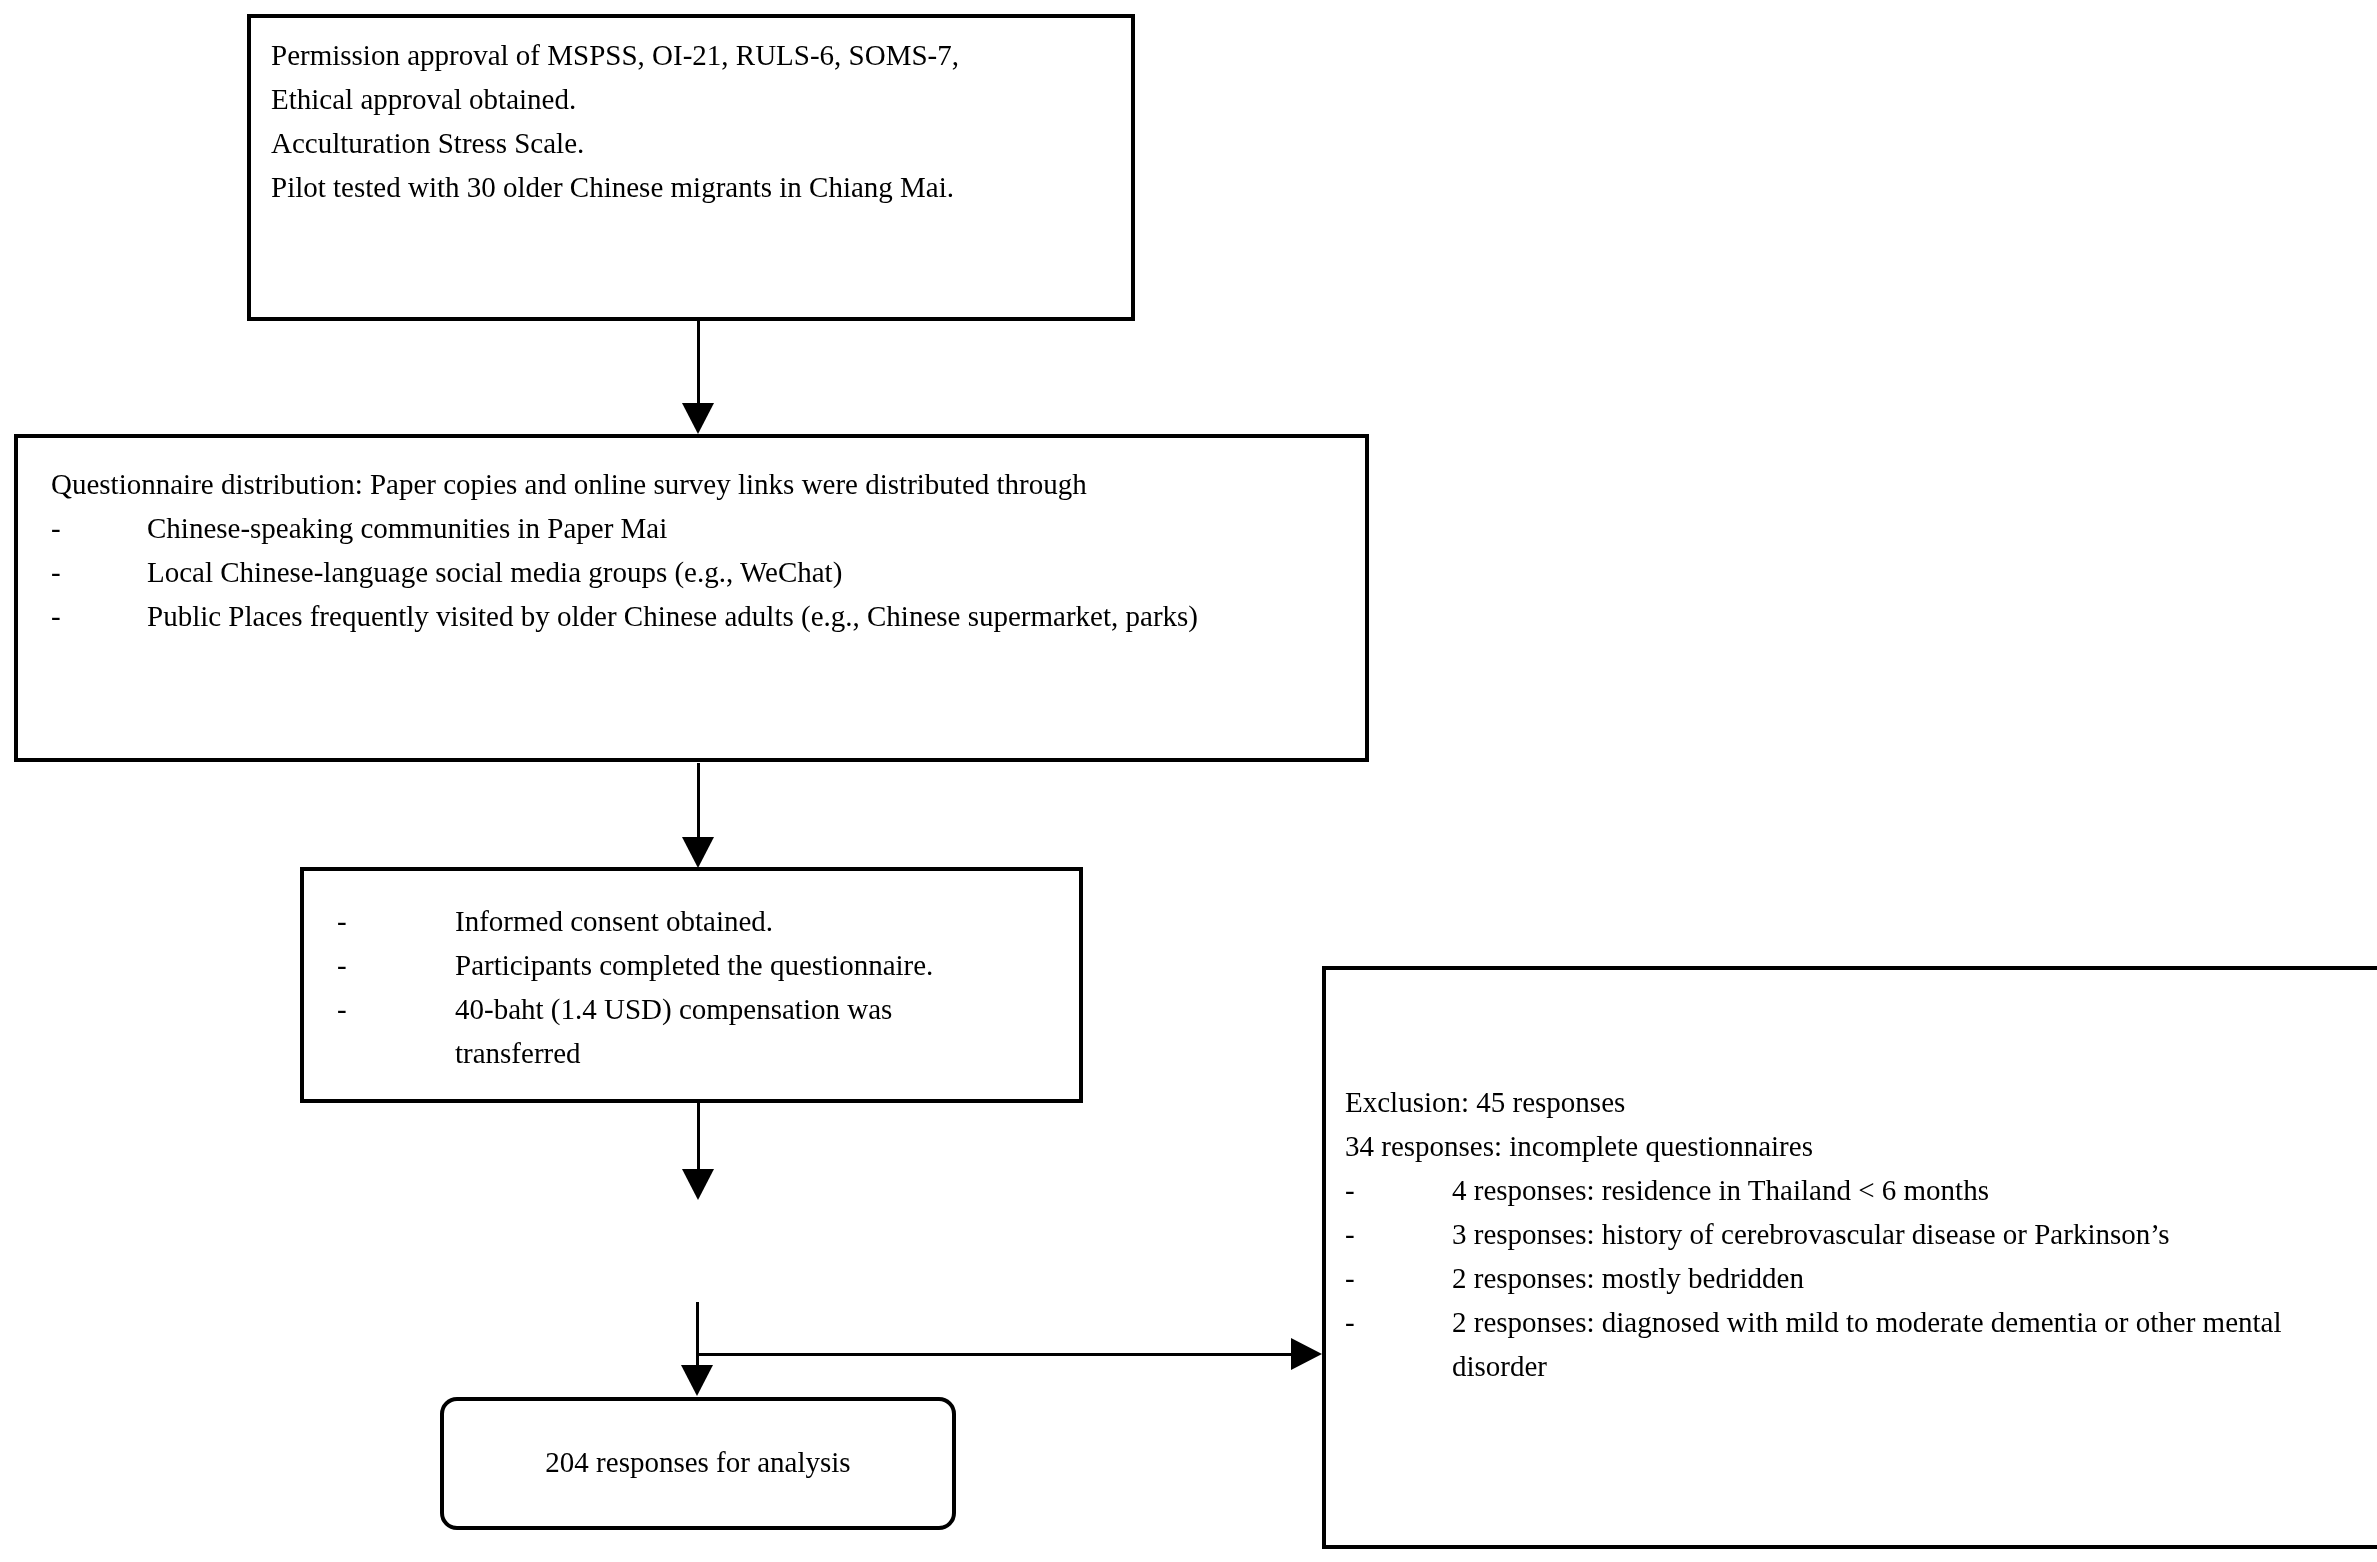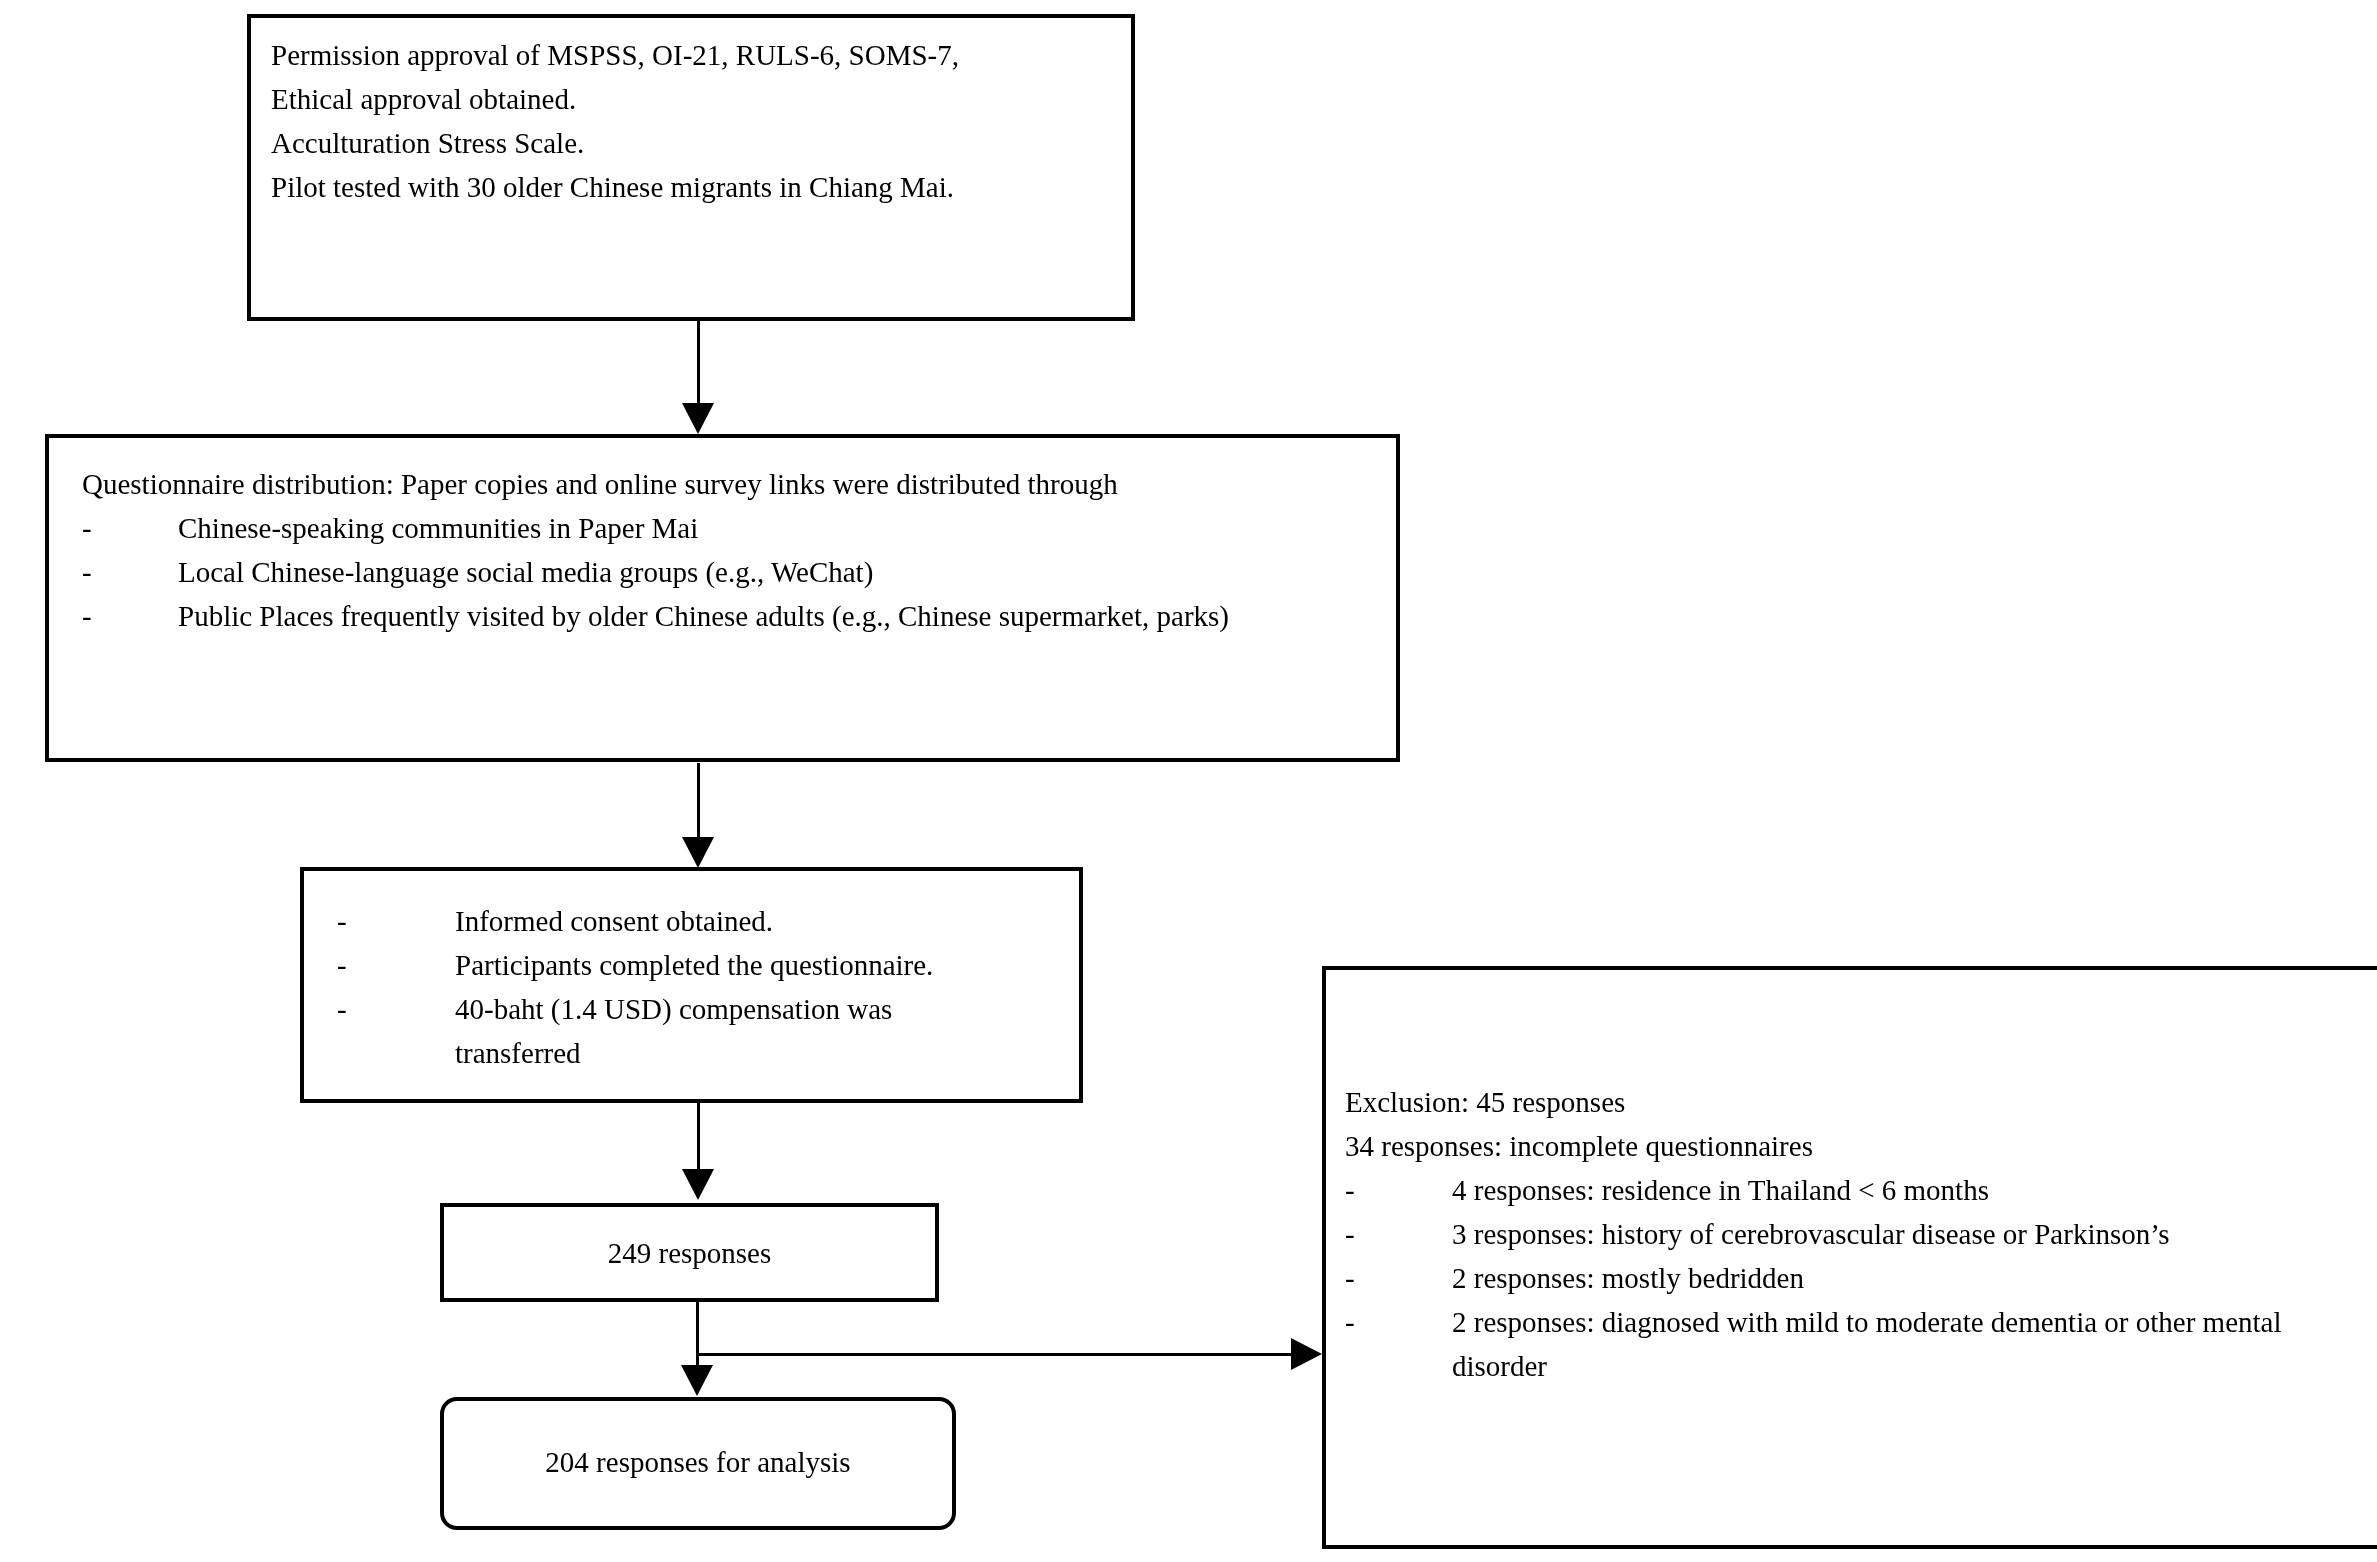--- a/index.html
+++ b/index.html
@@ -94,21 +94,21 @@
       <span class="line">Permission approval of MSPSS, OI-21, RULS-6, SOMS-7,</span>
       <span class="line">Ethical approval obtained.</span>
       <span class="line">Acculturation Stress Scale.</span>
       <span class="line">Pilot tested with 30 older Chinese migrants in Chiang Mai.</span>
     </div>
   </div>
 
   <div class="vline" style="left:697px; top:321px; height:86px;"></div>
   <div class="arrow-down" style="left:682px; top:403px;"></div>
 
-  <div class="box" style="left:14px; top:434px; width:1355px; height:328px;margin-left:31px;">
+  <div class="box" style="left:14px; top:434px; width:1355px; height:328px;">
     <div class="txt" style="position:absolute; left:33px; top:24px; right:33px;">
       <div class="line">Questionnaire distribution: Paper copies and online survey links were distributed through</div>
 
       <div class="bullet-row">
         <span class="bullet-dash" style="width:96px;">-</span>
         <span class="bullet-text">Chinese-speaking communities in Paper Mai</span>
       </div>
 
       <div class="bullet-row">
         <span class="bullet-dash" style="width:96px;">-</span>
@@ -138,23 +138,20 @@
       <div class="bullet-row">
         <span class="bullet-dash" style="width:118px;">-</span>
         <span class="bullet-text" style="max-width:510px;">40-baht (1.4 USD) compensation was transferred</span>
       </div>
     </div>
   </div>
 
   <div class="vline" style="left:697px; top:1103px; height:70px;"></div>
   <div class="arrow-down" style="left:682px; top:1169px;"></div>
 
-  <div class="box" style="left:440px; top:1203px; width:499px; height:99px;">
-    <span class="centered-label" style="top:30px;">249 responses</span>
-  </div>
 
   <div class="vline" style="left:696px; top:1302px; height:70px;"></div>
   <div class="arrow-down" style="left:681px; top:1365px;"></div>
 
   <div class="hline" style="left:696px; top:1353px; width:596px;"></div>
   <div class="arrow-right" style="left:1291px; top:1338px;"></div>
 
   <div class="box" style="left:440px; top:1397px; width:516px; height:133px;border-radius:17px;">
     <span class="centered-label" style="top:45px;">204 responses for analysis</span>
   </div>

